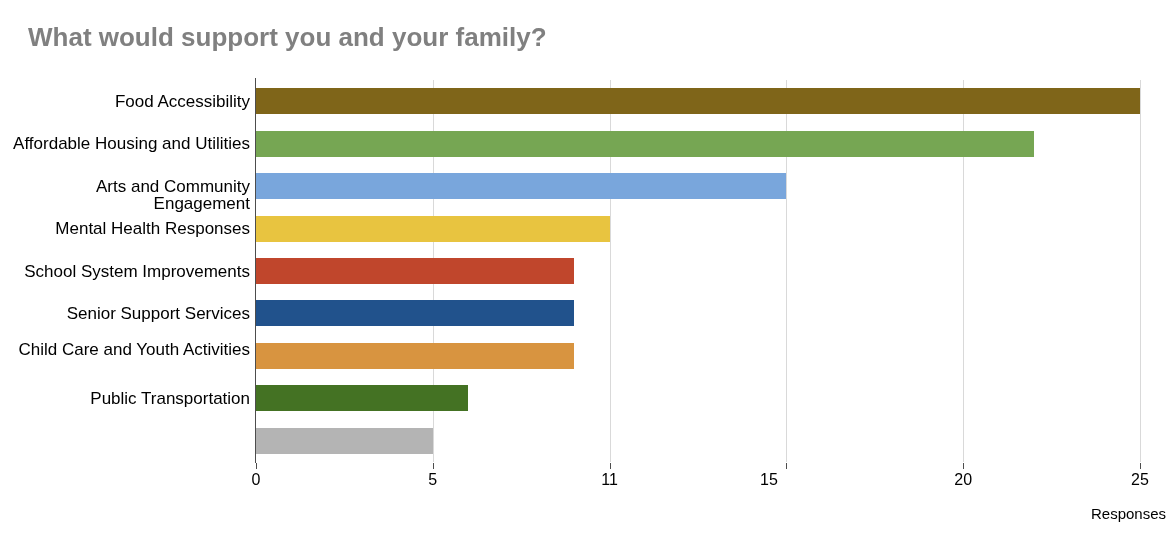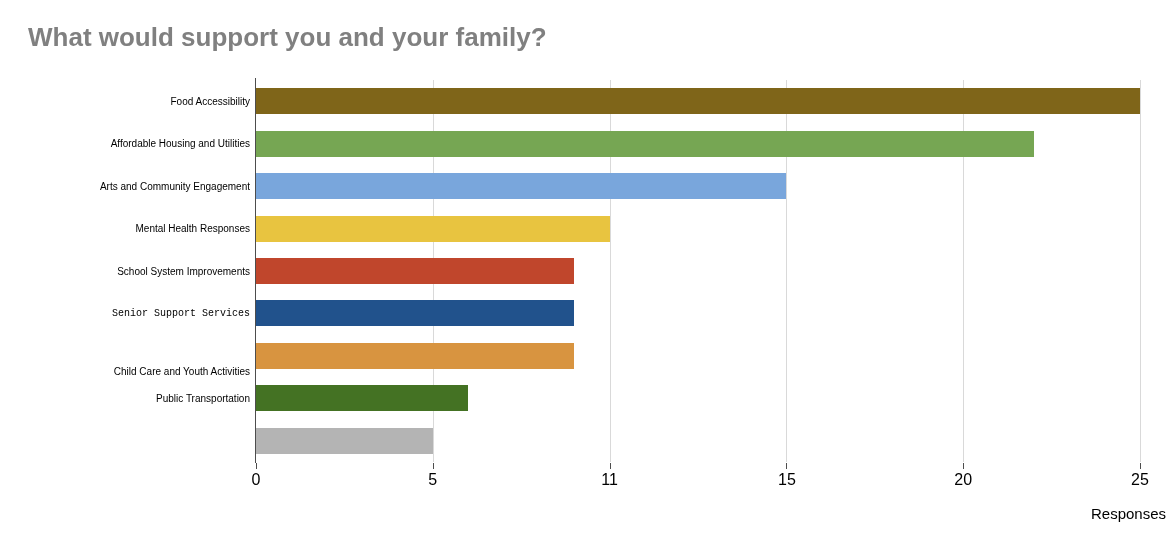--- a/index.html
+++ b/index.html
@@ -58,21 +58,21 @@
   }
   .bar {
     height: 26px;
     width: 0;
   }
   .y-label {
     position: absolute;
     right: 0;
     width: 240px;
     text-align: right;
-    font-size: 10px;
+    font-size: 17px;
     color: #000000;
     line-height: 17px;
   }
   #y-label-col {
     position: absolute;
     left: 8px;
     top: 80px;
     width: 242px;
     height: 382px;
   }
@@ -115,22 +115,22 @@
 <div id="chart-root">
 
   <div id="chart-title">What would support you and your family?</div>
 
   <div id="y-label-col">
       <div class="y-label" style="top: 12.7222px;">Food Accessibility</div>
       <div class="y-label" style="top: 97.6111px;">Arts and Community Engagement</div>
       <div class="y-label" style="top: 55.1667px;">Affordable Housing and Utilities</div>
       <div class="y-label" style="top: 140.056px;">Mental Health Responses</div>
       <div class="y-label" style="top: 182.5px;">School System Improvements</div>
-      <div class="y-label" style="top: 224.944px; font-family: Liberation Mono, monospace;">Senior Support Services</div>
-      <div class="y-label" style="top: 283px;">Child Care and Youth Activities</div>
+      <div class="y-label" style="top: 224.944px;">Senior Support Services</div>
+      <div class="y-label" style="top: 261px;">Child Care and Youth Activities</div>
       <div class="y-label" style="top: 309.833px;">Public Transportation</div>
     </div>
 
   <div id="y-axis-line"></div>
 
   <div id="plot-area">
       <div class="gridline" style="left: 176.8px;"></div>
       <div class="gridline" style="left: 353.6px;"></div>
       <div class="gridline" style="left: 530.4px;"></div>
       <div class="gridline" style="left: 707.2px;"></div>
@@ -165,21 +165,21 @@
     </div>
 
   <div id="x-axis">
       <div class="x-tick-mark" style="left: 0px;"></div>
       <div class="x-tick-label" style="left: 0px;">0</div>
       <div class="x-tick-mark" style="left: 176.8px;"></div>
       <div class="x-tick-label" style="left: 176.8px;">5</div>
       <div class="x-tick-mark" style="left: 353.6px;"></div>
       <div class="x-tick-label" style="left: 353.6px;">11</div>
       <div class="x-tick-mark" style="left: 530.4px;"></div>
-      <div class="x-tick-label" style="left: 531px;">15</div>
+      <div class="x-tick-label" style="left: 513px;">15</div>
       <div class="x-tick-mark" style="left: 707.2px;"></div>
       <div class="x-tick-label" style="left: 707.2px;">20</div>
       <div class="x-tick-mark" style="left: 884px;"></div>
       <div class="x-tick-label" style="left: 884px;">25</div>
     </div>
 
   <div id="x-axis-title">Responses</div>
 
 </div>
 

